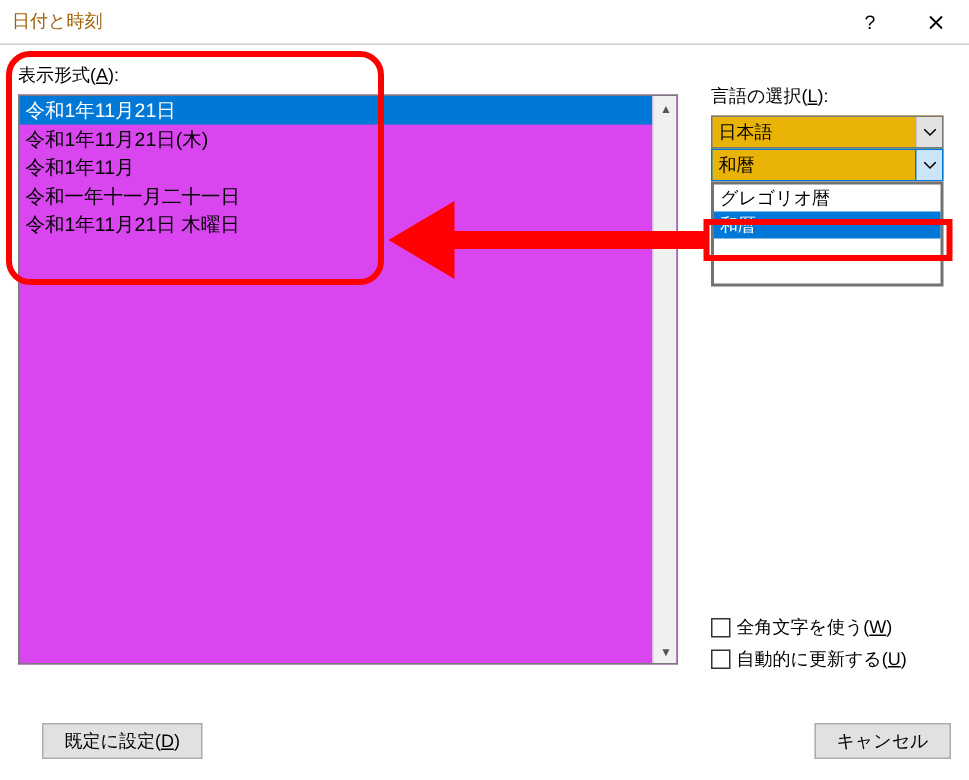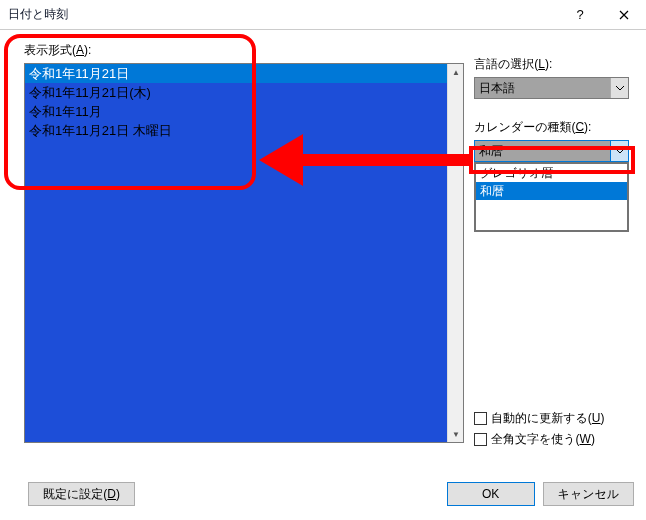--- a/index.html
+++ b/index.html
@@ -1,33 +1,33 @@
 <!DOCTYPE html>
 <html><head>
   <meta charset="utf-8">
   <style>
     * { box-sizing: border-box; margin: 0; padding: 0; }
     body { font-family: "Yu Gothic UI", "Meiryo", sans-serif; font-size: 12px; background: #fff; width: 646px; height: 520px; position: relative; }
     .titlebar { height: 30px; border-bottom: 1px solid #ccc; display: flex; align-items: center; padding: 0 0 0 8px; background: #fff; }
-    .titlebar-text { flex: 1; font-size: 12px; color: #0f172a; }
+    .titlebar-text { flex: 1; font-size: 12px; color: #a16207; }
     .titlebar-btn { width: 44px; height: 30px; display: flex; align-items: center; justify-content: center; color: #000; font-size: 13px; }
     .content { position: absolute; top: 30px; left: 0; right: 0; bottom: 60px; padding: 12px; }
-    .left-pane { position: absolute; left: 24px; top: 12px; width: 440px; }
+    .left-pane { position: absolute; left: 12px; top: 12px; width: 440px; }
     .right-pane { position: absolute; right: 12px; top: 26px; width: 160px; }
     .label { margin-bottom: 4px; font-size: 12px; }
     .label u { text-decoration: underline; }
-    .listbox { border: 1px solid #7a7a7a; width: 440px; height: 380px; background: #1d4ed8; position: relative; overflow: hidden; }
+    .listbox { border: 1px solid #7a7a7a; width: 440px; height: 380px; background: #d946ef; position: relative; overflow: hidden; }
     .listbox-inner { position: absolute; left: 0; top: 0; right: 16px; bottom: 0; }
     .list-item { padding: 1px 4px; font-size: 13px; line-height: 17px; }
     .list-item.selected { background: #0078d7; color: #fff; }
     .scrollbar { position: absolute; right: 0; top: 0; bottom: 0; width: 16px; background: #f0f0f0; border-left: 1px solid #ddd; }
     .scroll-arrow { width: 16px; height: 16px; display: flex; align-items: center; justify-content: center; font-size: 8px; color: #555; }
     .scroll-arrow.top { position: absolute; top: 0; }
     .scroll-arrow.bottom { position: absolute; bottom: 0; }
-    .dropdown { border: 1px solid #7a7a7a; width: 155px; height: 22px; background: #a3a3a3; display: flex; align-items: center; position: relative; }
+    .dropdown { border: 1px solid #7a7a7a; width: 155px; height: 22px; background: #eab308; display: flex; align-items: center; position: relative; }
     .dropdown-text { flex: 1; padding: 0 4px; font-size: 12px; }
     .dropdown-arrow { width: 18px; height: 20px; background: #e1e1e1; border-left: 1px solid #adadad; display: flex; align-items: center; justify-content: center; font-size: 8px; }
     .dropdown.open .dropdown-arrow { background: #cce4f7; border-left-color: #0078d7; }
     .dropdown-list { position: absolute; top: 21px; left: -1px; width: 155px; border: 2px solid #737373; background: #fff; z-index: 10; }
     .dd-item { padding: 1px 4px; font-size: 12px; line-height: 16px; }
     .dd-item.selected { background: #0078d7; color: #fff; }
     .checkbox-row { display: flex; align-items: center; margin-top: 4px; font-size: 12px; }
     .checkbox { width: 13px; height: 13px; border: 1px solid #333; margin-right: 4px; background: #fff; }
     .button-row { position: absolute; bottom: 14px; left: 12px; right: 12px; display: flex; padding-left: 16px; }
     .btn { border: 1px solid #adadad; background: #e1e1e1; padding: 4px 14px; font-size: 12px; min-width: 80px; text-align: center; height: 24px; line-height: 14px; }
@@ -51,71 +51,70 @@
 </div>
 
 <div class="content">
   <div class="left-pane">
     <div class="label"><span>表示形式</span><span>(<u style="text-decoration:underline" textcontent="(A)">A</u>):</span></div>
     <div class="listbox">
       <div class="listbox-inner">
         <div class="list-item selected">令和1年11月21日</div>
         <div class="list-item">令和1年11月21日(木)</div>
         <div class="list-item">令和1年11月</div>
+        <div class="list-item">令和一年十一月二十一日</div>
         <div class="list-item">令和1年11月21日 木曜日</div>
       </div>
       <div class="scrollbar">
         <div class="scroll-arrow top">▲</div>
         <div class="scroll-arrow bottom">▼</div>
       </div>
     </div>
   </div>
 
   <div class="right-pane">
     <div class="label"><span>言語の選択</span>(<u>L</u>):</div>
     <div class="dropdown">
       <span class="dropdown-text">日本語</span>
       <span class="dropdown-arrow">
           <svg width="8" height="5" viewBox="0 0 8 5">
             <path d="M0 0 L4 4 L8 0" fill="none" stroke="#000" stroke-width="1"></path>
           </svg>
         </span>
     </div>
 
-    <div class="label" style="margin-top:20px"><span>カレンダーの種類</span>(<u>C</u>):</div>
     <div class="dropdown open" style="border-color:#0078d7">
       <span class="dropdown-text">和暦</span>
       <span class="dropdown-arrow">
           <svg width="8" height="5" viewBox="0 0 8 5">
             <path d="M0 0 L4 4 L8 0" fill="none" stroke="#000" stroke-width="1"></path>
           </svg>
         </span>
       <div class="dropdown-list" style="height:70px">
         <div class="dd-item">グレゴリオ暦</div>
         <div class="dd-item selected">和暦</div>
       </div>
     </div>
 
     <div style="position:absolute; top:350px; left:0; width:160px;">
       <div class="checkbox-row">
         <span class="checkbox"></span>
-        <span><span>自動的に更新する</span>(<u>U</u>)</span>
+        <span><span>全角文字を使う</span>(<u>W</u>)</span>
       </div>
       <div class="checkbox-row">
         <span class="checkbox"></span>
-        <span><span>全角文字を使う</span>(<u>W</u>)</span>
+        <span><span>自動的に更新する</span>(<u>U</u>)</span>
       </div>
     </div>
   </div>
 </div>
 
 <div class="button-row">
   <div class="btn"><span>既定に設定</span>(<u>D</u>)</div>
   <div class="spacer"></div>
-  <div class="btn primary" style="min-width:88px">OK</div>
   <div style="width:8px"></div>
   <div class="btn" style="min-width:88px">キャンセル</div>
 </div>
 
 <div class="red-box1"></div>
 <div class="red-box2"></div>
 <svg class="red-arrow" width="215" height="64" viewBox="0 0 215 64">
   <path d="M215 32 L40 32" stroke="red" stroke-width="12" fill="none"></path>
   <path d="M48 6 L4 32 L48 58 Z" fill="red"></path>
 </svg>

